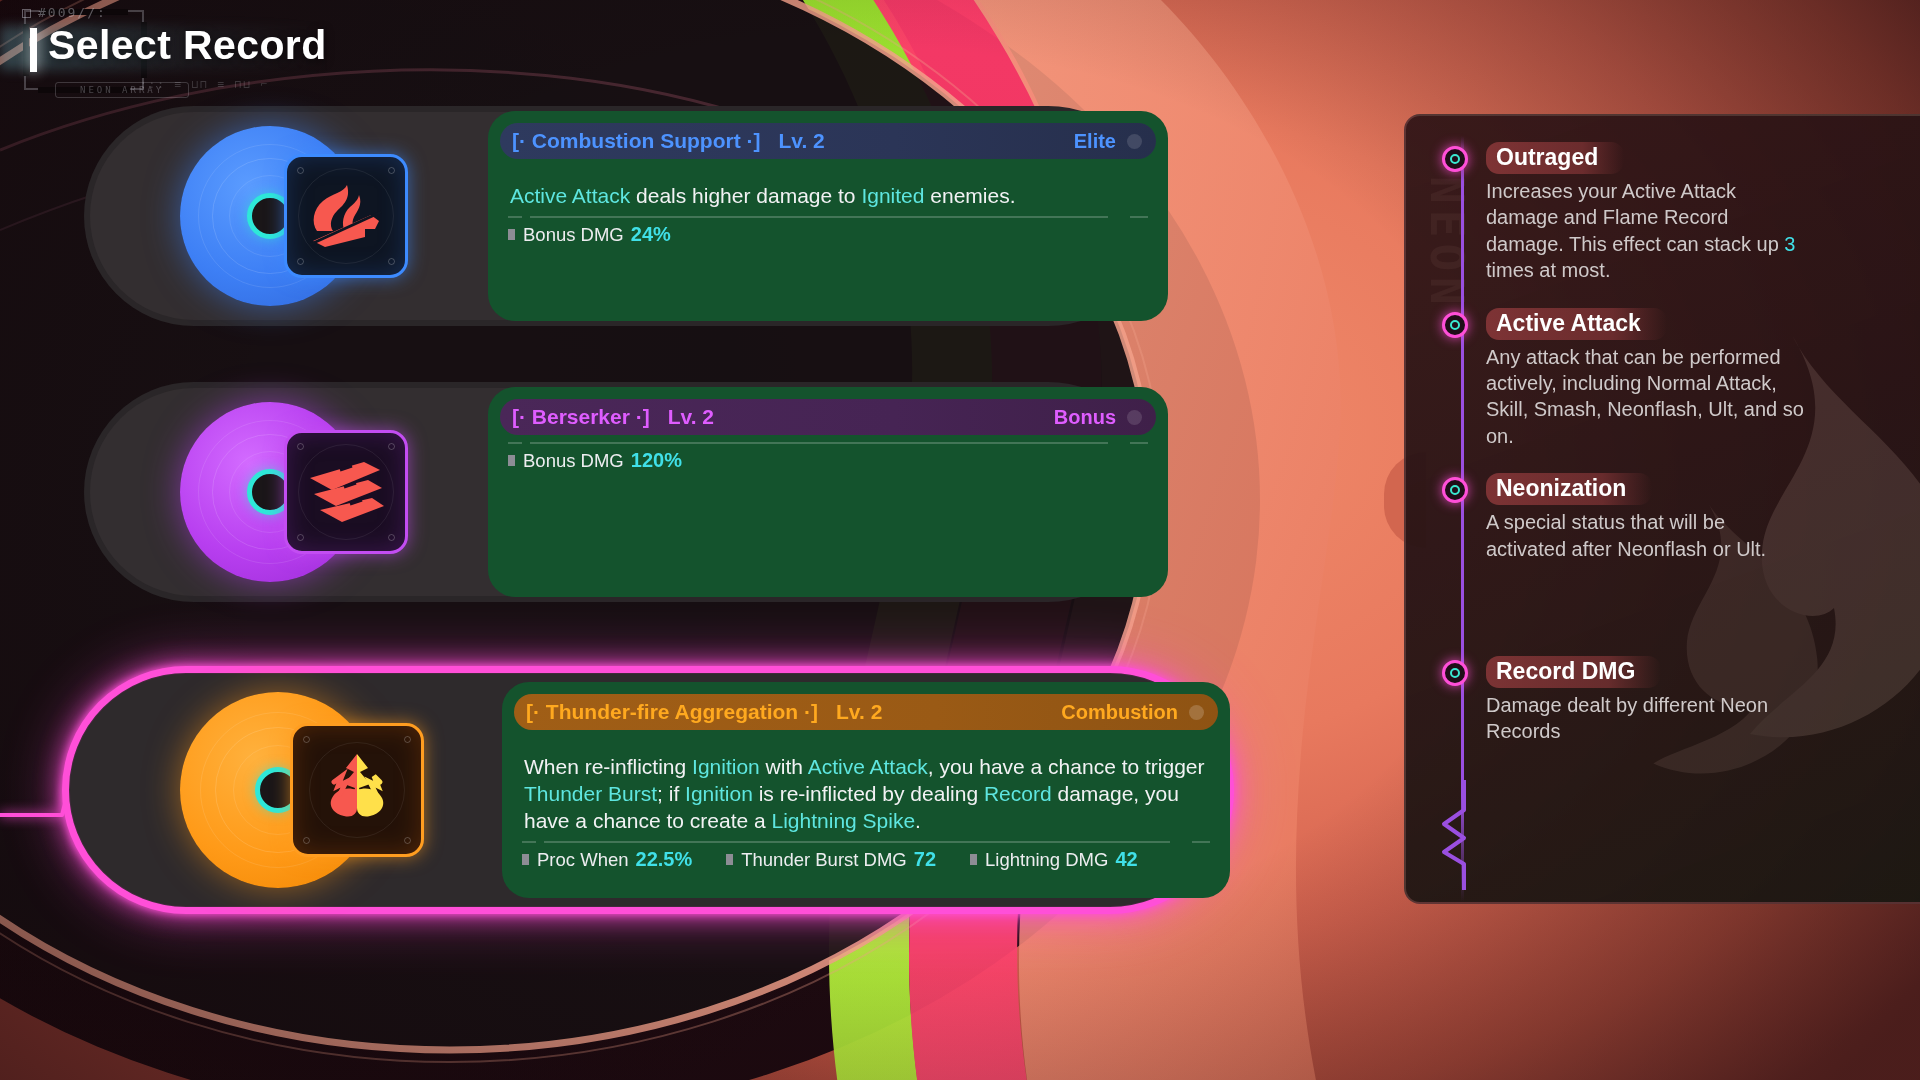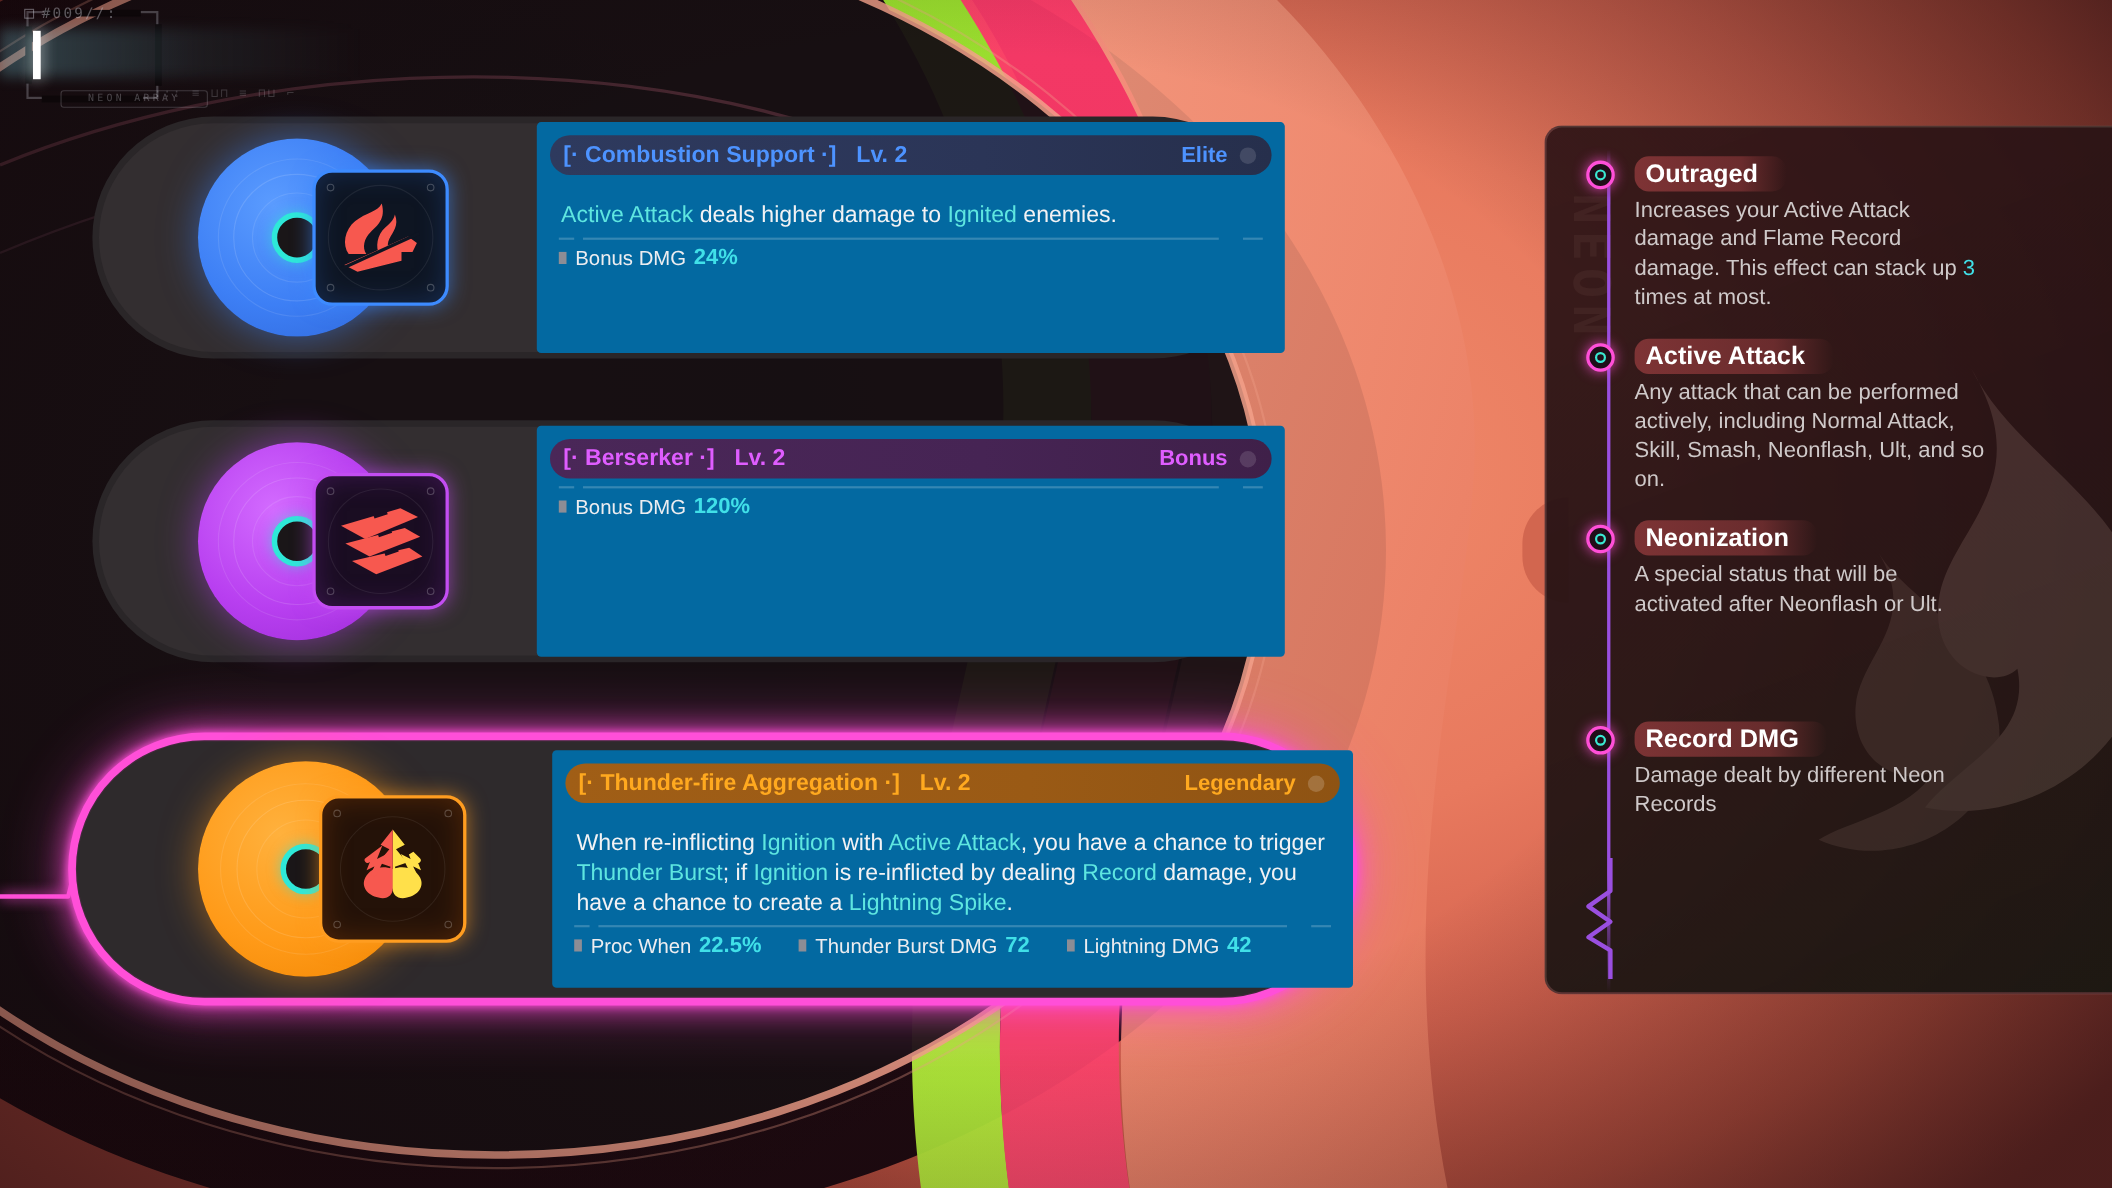--- a/index.html
+++ b/index.html
@@ -144,22 +144,22 @@
   .icon-frame .screws i:nth-child(4){ right:10px; bottom:10px; }
   .icon-frame .inner-circle {
     position: absolute; left: 50%; top: 50%; transform: translate(-50%,-50%);
     width: 96px; height: 96px; border-radius: 50%;
     border: 1.5px solid rgba(255,255,255,0.07);
   }
 
   
   .card-body {
     position: absolute; top: 50%; transform: translateY(-50%);
-    border-radius: 4px;
-    background: #0369a1;
+    border-radius: 27px;
+    background: #14532d;
     padding: 0;
     overflow: hidden;
   }
   .card-head {
     height: 36px; display: flex; align-items: center;
     padding: 0 14px 0 12px;
     border-radius: 18px;
     margin: 12px 12px 0 12px;
     position: relative;
   }
@@ -356,20 +356,21 @@
 
   <div class="vignette"></div>
 
   <div class="title-zone">
     <div class="corner-bracket"></div>
     <div class="corner-bracket2"></div>
     <div class="tiny-code"><span class="sq"></span><span>#009//:</span></div>
     <div class="neon-array-tag">NEON ARRAY</div>
     <div class="title-bar-glow"></div>
     <div class="title-accent"></div>
+    <div class="page-title">Select Record</div>
     <div class="glyph-strip">::: ≡ ⊔⊓ ≡ ⊓⊔ ⌐</div>
   </div>
 
   <svg class="pulse-line" viewBox="0 0 160 90">
     <path d="M 0 45 L 62 45 L 70 14 L 80 76 L 88 36 L 96 56 L 104 45 L 160 45" stroke="#ff4fd8" stroke-width="4" fill="none" stroke-linejoin="round" style="filter: drop-shadow(0 0 6px #ff4fd8);"></path>
   </svg>
 
   <div class="cards">
 
     <div class="card" id="card1">
@@ -499,21 +500,21 @@
           <path d="M41 40 C 52 36, 62 40, 66 48 C 70 56, 64 64, 54 66 C 46 68, 41 64, 41 58 Z" fill="#ffe04a"></path>
           <path d="M18 32 L 26 26 L 22 36 L 30 32 L 24 44" stroke="#f7584f" stroke-width="5" fill="none" stroke-linecap="round"></path>
           <path d="M64 32 L 58 26 L 62 36 L 54 32 L 60 44" stroke="#ffe04a" stroke-width="5" fill="none" stroke-linecap="round"></path>
         </svg>
       </div>
 
       <div class="card-body">
         <div class="card-head">
           <span class="name">[· Thunder-fire Aggregation ·]</span>
           <span class="lv">Lv. 2</span>
-          <span class="rarity">Legendary</span>
+          <span class="rarity">Combustion</span>
           <span class="dot"></span>
         </div>
         <div class="card-desc"><span>When re-inflicting </span><span class="kw">Ignition</span><span> with </span><span class="kw">Active Attack</span><span>, you have a chance to trigger </span><span class="kw">Thunder Burst</span><span>; if </span><span class="kw">Ignition</span><span> is re-inflicted by dealing </span><span class="kw">Record</span><span> damage, you have a chance to create a </span><span class="kw">Lightning Spike</span><span>.</span></div>
         <div class="divider">
           <i style="left:0;width:14px;"></i>
             <i style="left:22px;right:40px;"></i>
             <i style="right:0;width:18px;"></i>
         </div>
         <div class="stats">
             <div class="stat">

